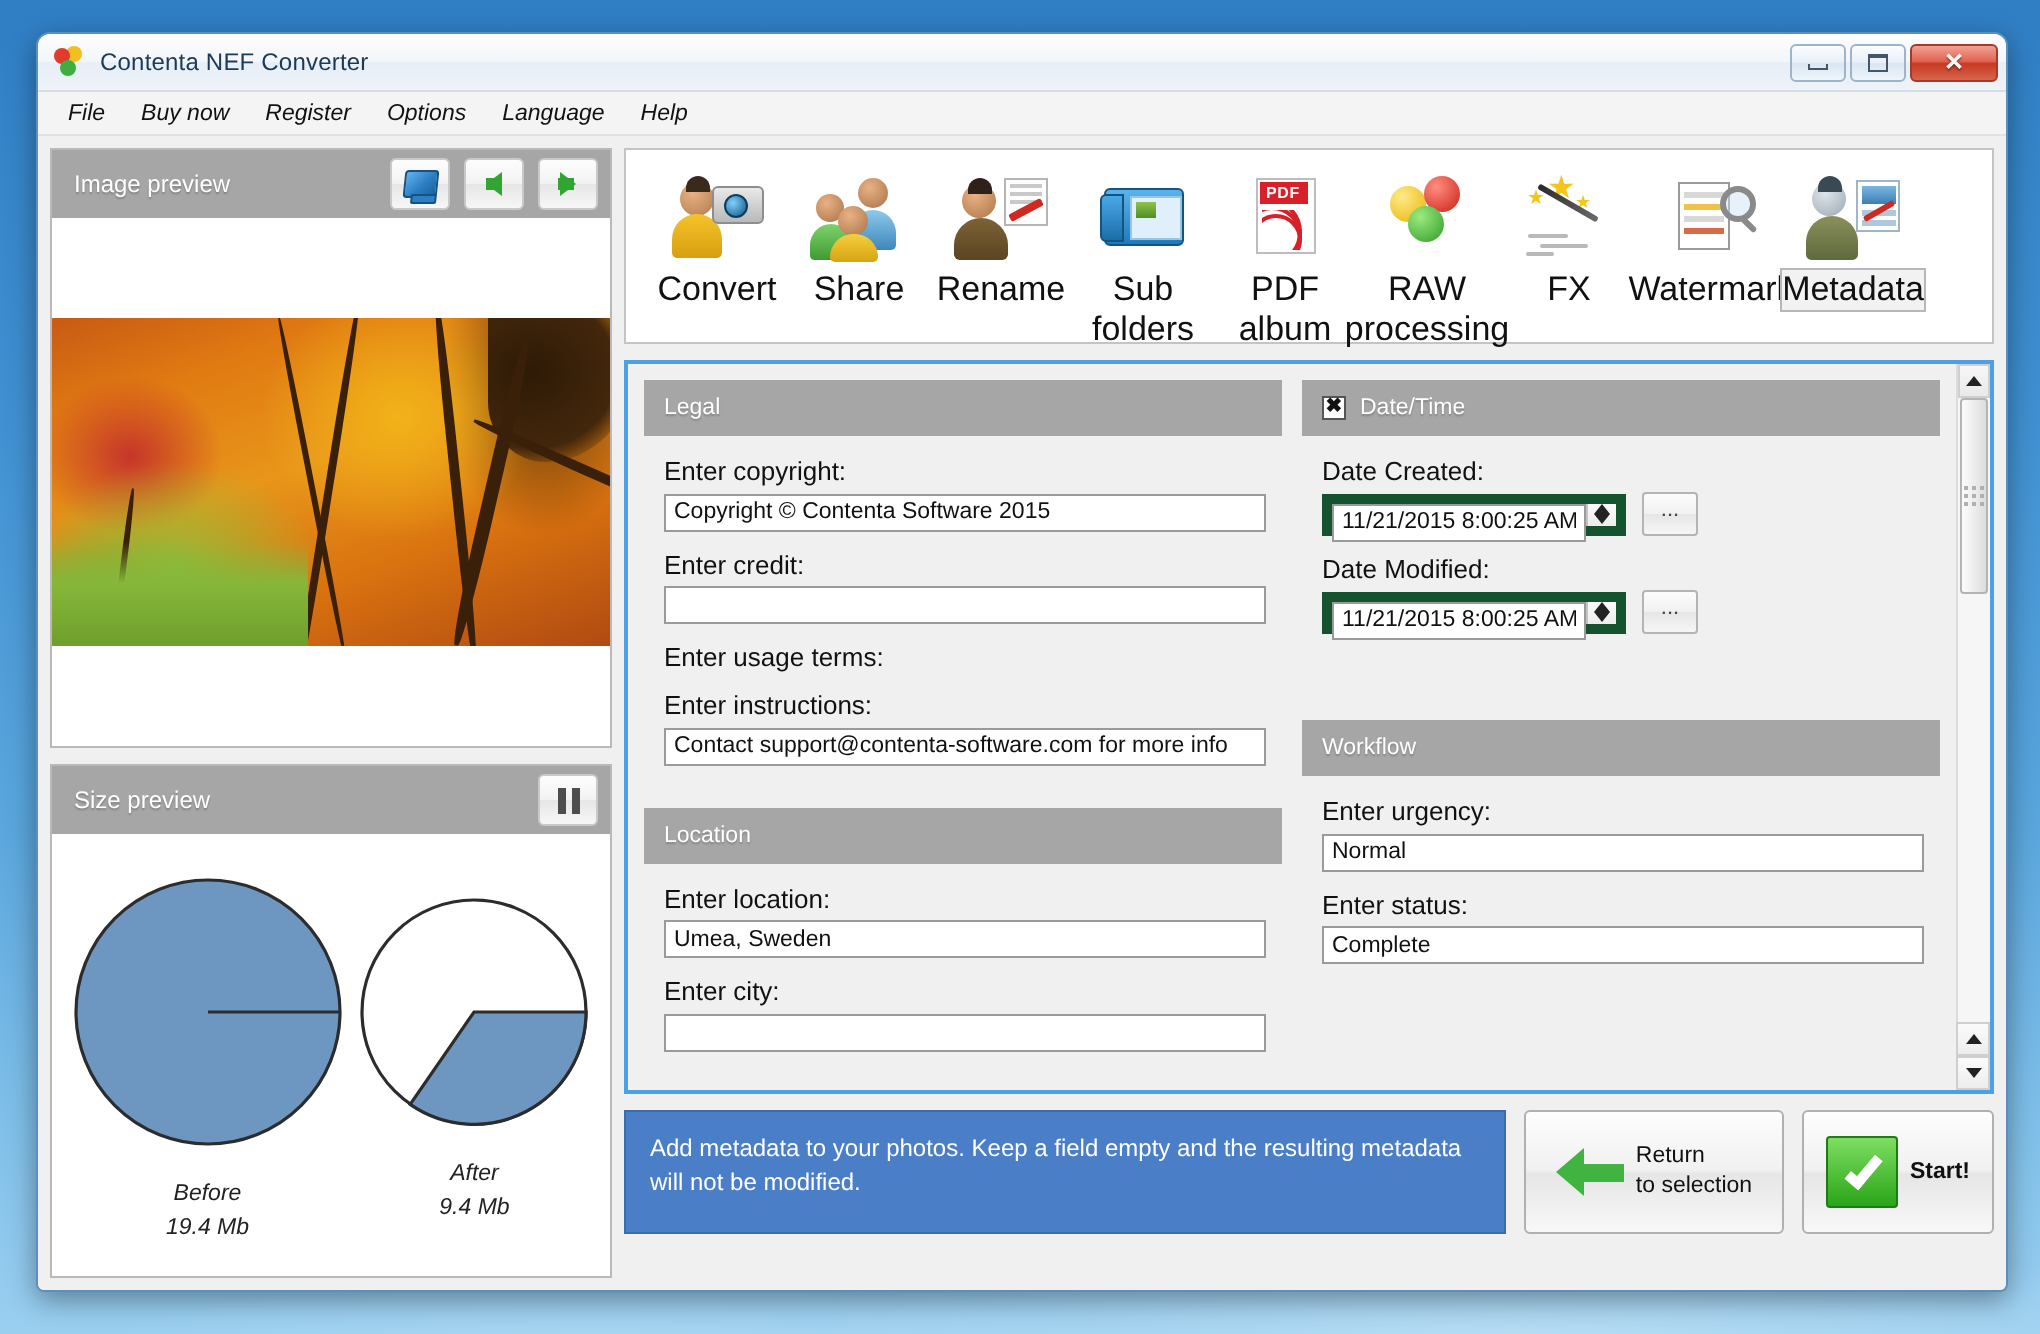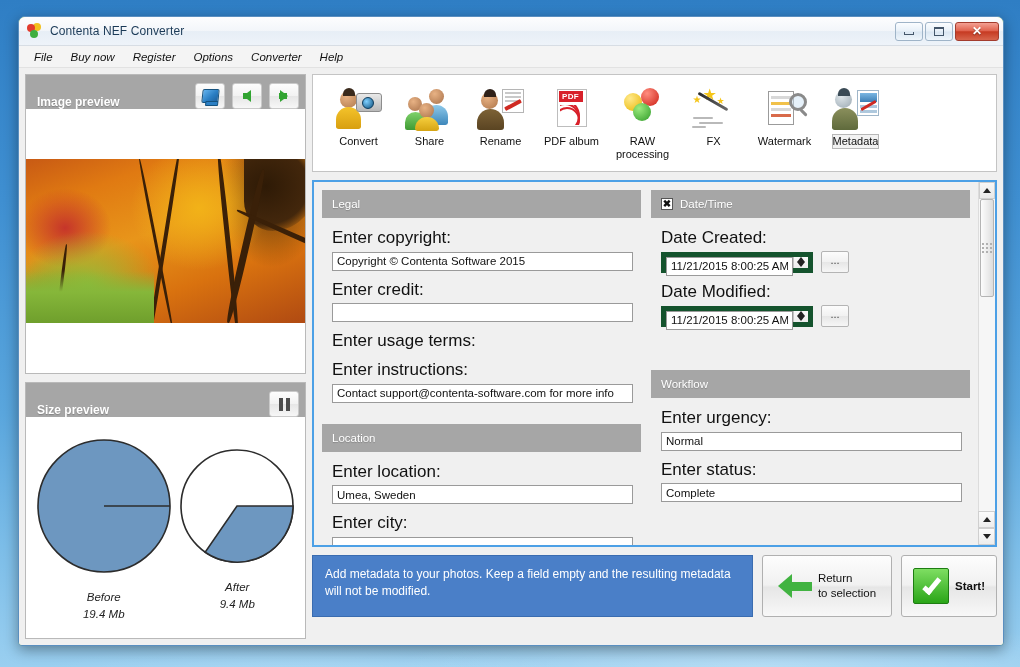--- a/index.html
+++ b/index.html
@@ -94,23 +94,23 @@
     display: flex; flex-direction: column; gap: 8px;
     min-height: 0;
   }
   .panel {
     background: #fff; border: 1px solid #b9b9b9;
     display: flex; flex-direction: column; min-height: 0;
   }
   .panel-head {
     background: #a6a6a6;
     height: 34px; flex: 0 0 34px;
-    display: flex; align-items: flex-end;
+    display: flex; align-items: center;
     padding: 0 6px 0 11px;
-    color: #fff; font-size: 12px; font-weight: bold;
+    color: #fff; font-size: 12px;
   }
   .panel-head .ph-title { text-shadow: 0 1px 1px rgba(0,0,0,.22); }
   .ph-tools { margin-left: auto; display: flex; gap: 7px; }
   .tool-btn {
     width: 30px; height: 26px; border-radius: 3px;
     border: 1px solid #c9c9c9;
     background: linear-gradient(180deg,#fdfdfd 0%,#f2f2f2 50%,#e6e6e6 51%,#f7f7f7 100%);
     display: flex; align-items: center; justify-content: center;
     cursor: pointer;
   }
@@ -194,21 +194,21 @@
     background:#fff; border:1px solid #c4c4c4;
     height: 98px; flex: 0 0 98px;
     display:flex; align-items:flex-start; padding: 6px 8px 0 12px; gap: 4px;
   }
   .tb-item {
     width: 67px; display:flex; flex-direction:column; align-items:center; cursor:pointer;
     padding: 2px 2px 0;
   }
   .tb-item .tbi-ic { height: 48px; display:flex; align-items:flex-end; justify-content:center; }
   .tb-item .tbi-lb {
-    font-size: 11px; color:#111; text-align:center; margin-top: 4px; line-height:1.15;
+    font-size: 17px; color:#111; text-align:center; margin-top: 4px; line-height:1.15;
   }
   .tb-item.selected .tbi-lb { outline: 1px solid #b7b7b7; background:#f2f2f2; }
 
   
   .art { position: relative; width: 46px; height: 44px; }
   .person-head { position:absolute; border-radius:50%; }
   .person-body { position:absolute; border-radius: 14px 14px 3px 3px; }
 
   .cam-box { position:absolute; right:0; top:6px; width:26px; height:19px; background:linear-gradient(180deg,#e9e9e9,#b9b9b9); border:1px solid #8d8d8d; border-radius:3px;}
   .cam-lens { position:absolute; right:8px; top:10px; width:12px; height:12px; border-radius:50%; background:radial-gradient(circle at 35% 35%,#7fd0ff,#10527f); border:1px solid #0c3c5e;}
@@ -261,21 +261,21 @@
     padding: 0 10px; color:#fff; font-size:11.5px; gap:7px;
   }
   .group-head .gh-title { text-shadow: 0 1px 1px rgba(0,0,0,.2); }
   .chk-glyph {
     width:12px; height:12px; background:#fff; border:1px solid #555;
     display:flex; align-items:center; justify-content:center;
     font-size:10px; line-height:1; color:#111; font-weight:bold;
   }
   .group-body { padding: 10px 8px 4px 10px; }
   .fld { margin-bottom: 9px; }
-  .fld label { display:block; font-size:17px; color:#111; margin-bottom: 3px; }
+  .fld label { display:block; font-size:13px; color:#111; margin-bottom: 3px; }
   .fld input[type=text] {
     width: 100%; height: 19px; font-size: 11.5px;
     border: 1px solid #9a9a9a; background:#fff; color:#111;
     padding: 0 4px; font-family: "Liberation Sans", sans-serif;
   }
   .datefld { display:flex; align-items:center; gap: 8px; }
   .spinbox { display:flex; width: 152px; border:5px solid #14532d; background:#fff; height:21px; }
   .spinbox input {
     flex:1 1 auto; border:none; height:100%; font-size:11.5px; padding:0 4px; min-width:0;
     font-family: "Liberation Sans", sans-serif; color:#111; background:transparent;
@@ -386,21 +386,21 @@
           <span class="g-close">✕</span>
         </div>
     </div>
   </div>
 
   <div class="menubar">
     <div class="menu-item">File</div>
     <div class="menu-item">Buy now</div>
     <div class="menu-item">Register</div>
     <div class="menu-item">Options</div>
-    <div class="menu-item">Converter</div>
+    <div class="menu-item">Language</div>
     <div class="menu-item">Help</div>
   </div>
 
   <div class="body-area">
 
     <div class="left-col">
 
       <div class="panel" style="flex:0 0 300px;">
         <div class="panel-head">
           <div class="ph-title">Image preview</div>
@@ -510,20 +510,31 @@
               <div style="position:absolute;right:0;top:2px;width:22px;height:24px;background:#fff;border:1px solid #b5b5b5;"></div>
               <div style="position:absolute;right:3px;top:5px;width:16px;height:2px;background:#c9c9c9;"></div>
               <div style="position:absolute;right:3px;top:9px;width:16px;height:2px;background:#c9c9c9;"></div>
               <div style="position:absolute;right:3px;top:13px;width:16px;height:2px;background:#c9c9c9;"></div>
               <div style="position:absolute;right:2px;top:16px;width:18px;height:4px;background:#cf2a22;transform:rotate(-28deg);border-radius:1px;"></div>
             </div>
           </div>
           <div class="tbi-lb">Rename</div>
         </div>
 
+        <div class="tb-item">
+          <div class="tbi-ic">
+            <div class="art">
+              <div class="folder">
+                  <div class="folder-in"></div>
+                </div>
+              <div style="position:absolute;left:1px;top:10px;width:12px;height:24px;background:linear-gradient(180deg,#4aa8e6,#1b6ea8);border:1px solid #14557f;border-radius:3px 0 0 3px;"></div>
+            </div>
+          </div>
+          <div class="tbi-lb">Sub folders</div>
+        </div>
 
         <div class="tb-item">
           <div class="tbi-ic">
             <div class="art">
               <div class="pdf-page"></div>
               <div class="pdf-tag">PDF</div>
               <div class="pdf-swoosh">
                 <i style="left:-14px;top:-6px;width:34px;height:34px;"></i>
                 <i style="left:-10px;top:-2px;width:30px;height:30px;"></i>
                 <i style="left:-6px;top:2px;width:26px;height:26px;"></i>

